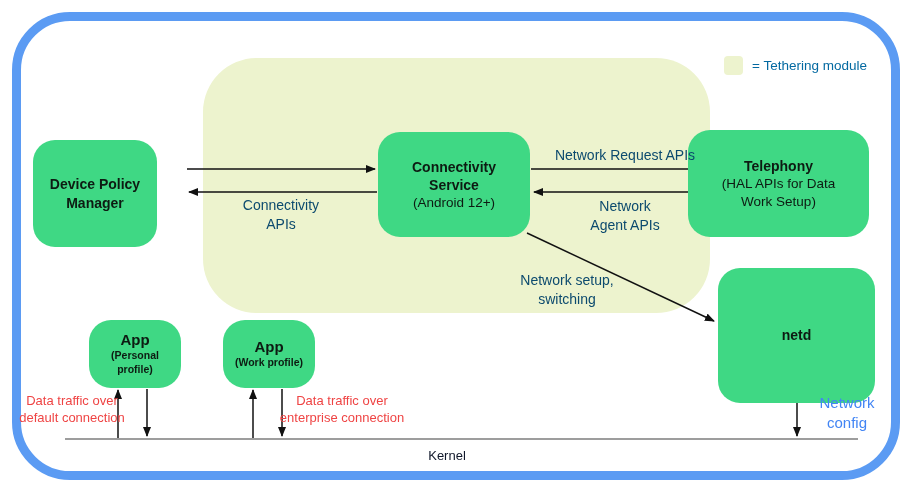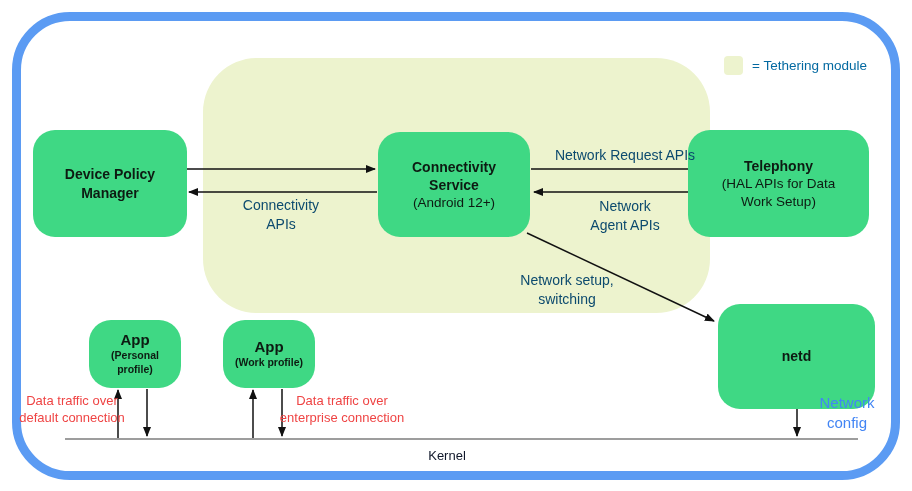--- a/index.html
+++ b/index.html
@@ -22,24 +22,24 @@
   .legend .swatch{width:19px;height:19px;border-radius:4px;background:#edf3ce;display:inline-block;}
   .node{
     position:absolute;background:#3fd884;border-radius:22px;
     display:flex;flex-direction:column;align-items:center;justify-content:center;
     text-align:center;color:#0d1b12;padding:4px 8px;box-sizing:border-box;
   }
   .node .title{font-weight:bold;font-size:14px;line-height:1.3;white-space:pre-line;}
   .node .subtitle{font-size:13.5px;line-height:1.3;white-space:pre-line;}
   .node.app .title{font-size:15px;line-height:1.2;}
   .node.app .subtitle{font-size:10.5px;font-weight:bold;line-height:1.3;}
-  #n-dpm{left:33px;top:130px;width:154px;height:107px;}
+  #n-dpm{left:33px;top:140px;width:124px;height:107px;}
   #n-cs{left:378px;top:132px;width:152px;height:105px;}
   #n-tel{left:688px;top:130px;width:181px;height:107px;}
-  #n-netd{left:718px;top:268px;width:157px;height:105px;margin-top:36px;}
+  #n-netd{left:718px;top:268px;width:157px;height:135px;}
   #n-app-p{left:89px;top:320px;width:92px;height:68px;}
   #n-app-w{left:223px;top:320px;width:92px;height:68px;}
   svg.arrows{position:absolute;left:0;top:0;width:912px;height:491px;pointer-events:none;}
   .lbl{
     position:absolute;transform:translateX(-50%);text-align:center;
     font-size:14px;line-height:1.35;color:#0c4a6e;white-space:pre-line;
   }
   .lbl.blue{color:#ef4444;font-size:13px;line-height:1.3;}
   .lbl.blue-lg{color:#4285f4;font-size:15px;line-height:1.35;}
   .lbl.kernel{font-size:13px;color:#0f172a;}

